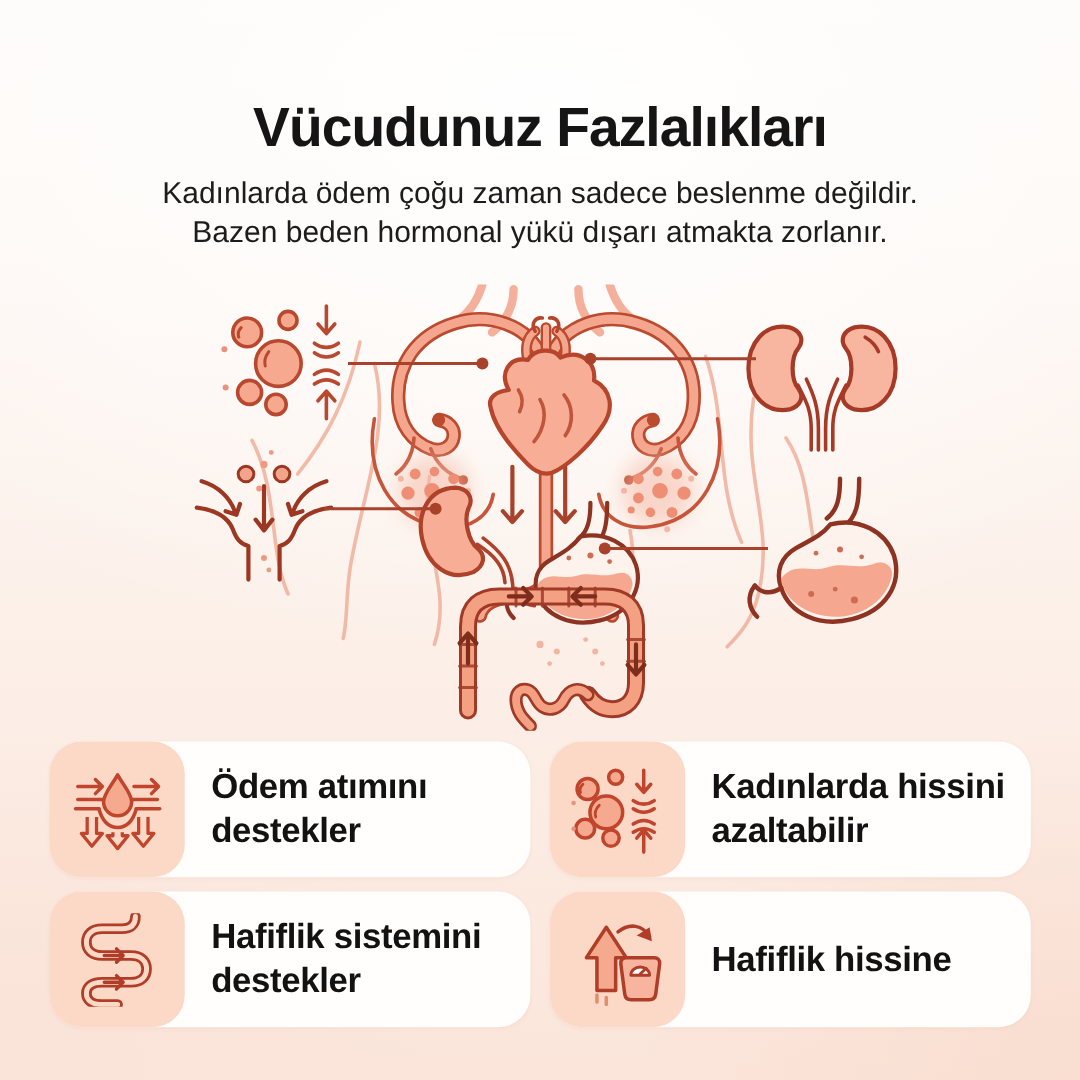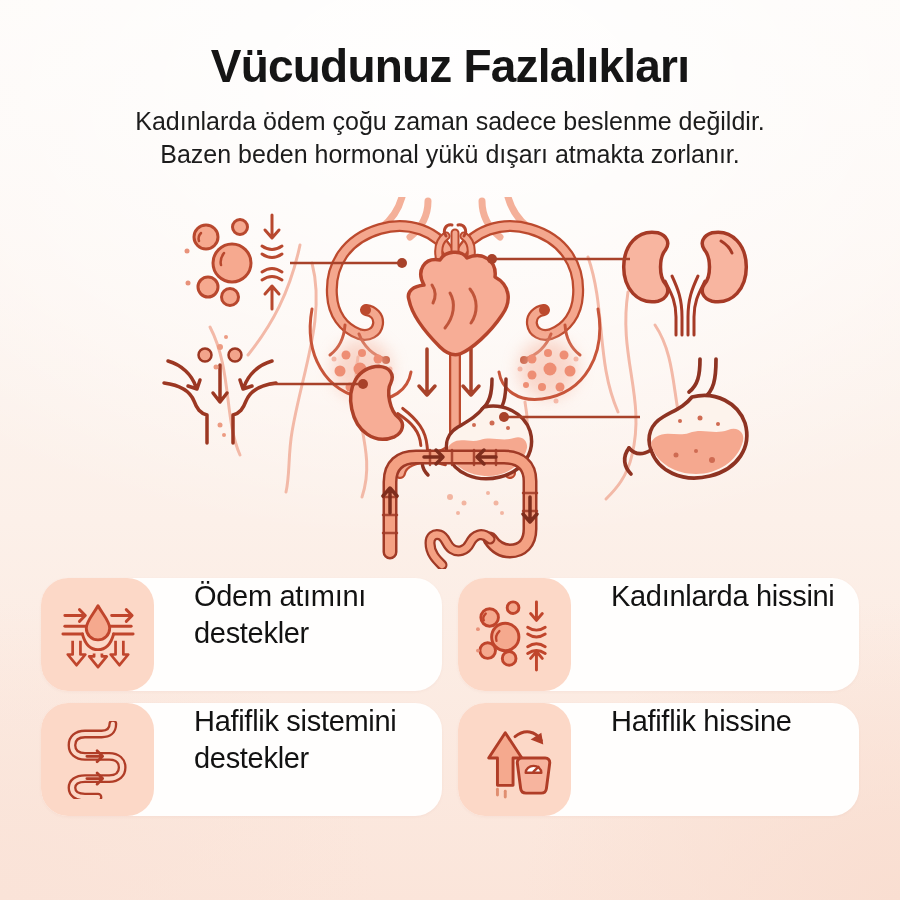--- a/index.html
+++ b/index.html
@@ -5,21 +5,21 @@
   html,body{margin:0;padding:0;}
   .poster{
     position:relative;width:900px;height:900px;overflow:hidden;
     font-family:"Liberation Sans",sans-serif;color:var(--text-primary,#151515);
     background:
       radial-gradient(115% 70% at 50% 10%, rgba(255,255,255,.95) 0%, rgba(255,255,255,.45) 45%, rgba(255,255,255,0) 72%),
       radial-gradient(70% 55% at 100% 100%, #f9ded1 0%, rgba(249,222,209,0) 60%),
       radial-gradient(70% 55% at 0% 100%, #fae3d8 0%, rgba(250,227,216,0) 60%),
       linear-gradient(180deg, var(--page-bg-top,#fdf9f6) 0%, #fcf0e9 58%, var(--page-bg-bottom,#fbe5da) 100%);
   }
-  .header{ text-align:center; padding-top:40px; }
+  .header{ text-align:center; padding-top:40px;margin-top:40px; }
   .title{
     margin:0; font-size:46px; line-height:1.14; font-weight:700; letter-spacing:-.8px;
     color:var(--text-primary,#151515);
   }
   .title span{display:block;}
   .subtitle{
     margin:13px 0 0 0; font-size:25px; line-height:1.3; font-weight:400; color:#1c1c1c;
   }
   .subtitle span{display:block;}
   .illustration{ width:620px; height:372px; margin:27px auto 0; }
@@ -30,23 +30,23 @@
   .card{
     height:113px; background:var(--card-bg,#fff); border-radius:27px;
     display:flex; align-items:stretch; box-shadow:0 1px 3px rgba(170,110,90,.06);
   }
   .tile{
     flex:0 0 113px; width:113px; border-radius:27px; background:var(--tile-bg,#fcd8c7);
     display:flex; align-items:center; justify-content:center;
   }
   .tile svg{ width:78px; height:78px; }
   .card-label{
-    display:flex; flex-direction:column; 
-    padding-left:40px; padding-right:8px;
-    font-size:29px; line-height:1.26; font-weight:400; color:#121212; letter-spacing:-.3px;
+    display:flex; flex-direction:column; justify-content:center;
+    padding-left:22px; padding-right:8px;
+    font-size:29px; line-height:1.26; font-weight:700; color:#121212; letter-spacing:-.3px;
   }
 </style>
 </head>
 <body>
 
 <div class="poster">
 
   <div class="header">
     <h1 class="title">
       <span>Vücudunuz Fazlalıkları</span>
@@ -383,20 +383,21 @@
             <path d="M53,32 Q62,38 71,32"></path>
               <path d="M53,39 Q62,45 71,39"></path>
             <path d="M53,52 Q62,46 71,52"></path>
               <path d="M53,59 Q62,53 71,59"></path>
             <path d="M62,76 V58 M56,64 L62,57 L68,64"></path>
           </g>
         </svg>
       </div>
       <div class="card-label">
         <span>Kadınlarda hissini</span>
+        <span>azaltabilir</span>
       </div>
     </div>
 
     <div class="card">
       <div class="tile">
         <svg viewBox="0 0 80 84">
           <path d="M56,3 C56,11 51,14 44,14 L26,14 C17,14 12,19 12,26 C12,33 17,38 26,38 L52,38 C61,38 66,43 66,50 C66,57 61,62 52,62 L26,62 C17,62 12,66 12,72 C12,78 17,82 26,82 L40,82" fill="none" stroke="#b03d27" stroke-width="9.5" stroke-linecap="round"></path>
           <path d="M56,3 C56,11 51,14 44,14 L26,14 C17,14 12,19 12,26 C12,33 17,38 26,38 L52,38 C61,38 66,43 66,50 C66,57 61,62 52,62 L26,62 C17,62 12,66 12,72 C12,78 17,82 26,82 L40,82" fill="none" stroke="#fcd8c7" stroke-width="4.5" stroke-linecap="round"></path>
           <g fill="none" stroke="#b03d27" stroke-width="3" stroke-linecap="round" stroke-linejoin="round">
             <path d="M28,38 H44 M39,32 L45,38 L39,44"></path>

